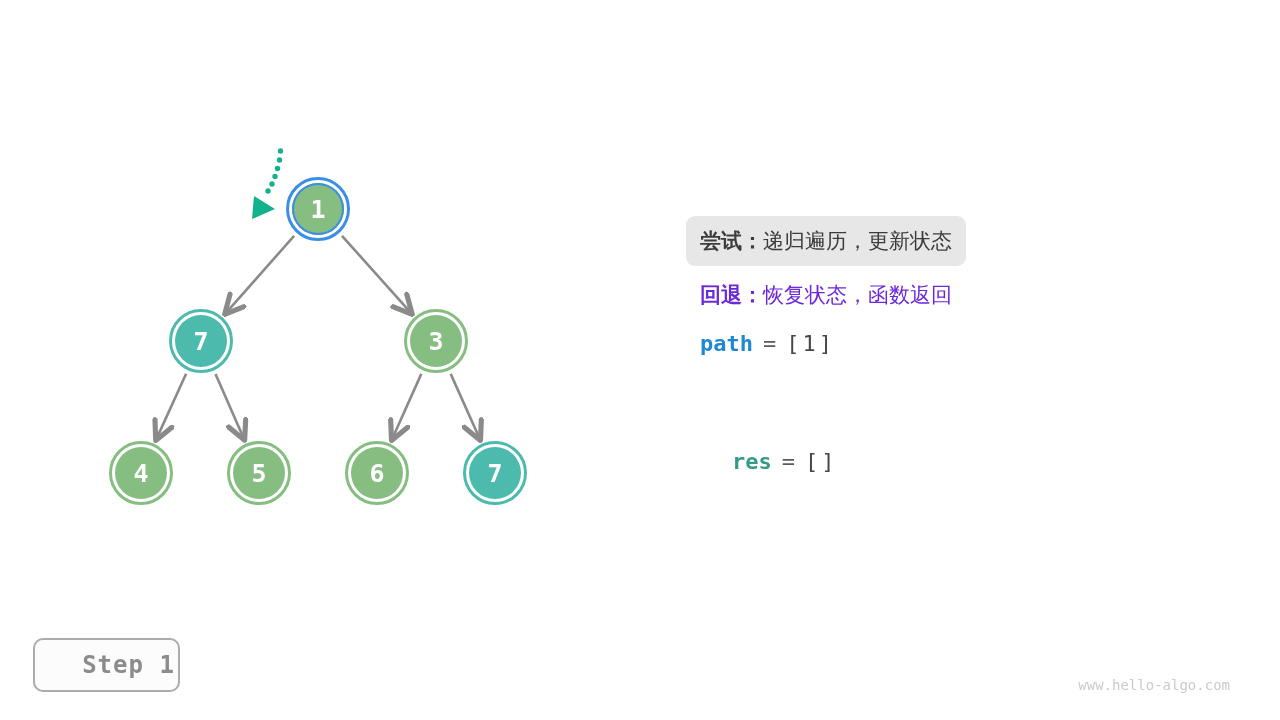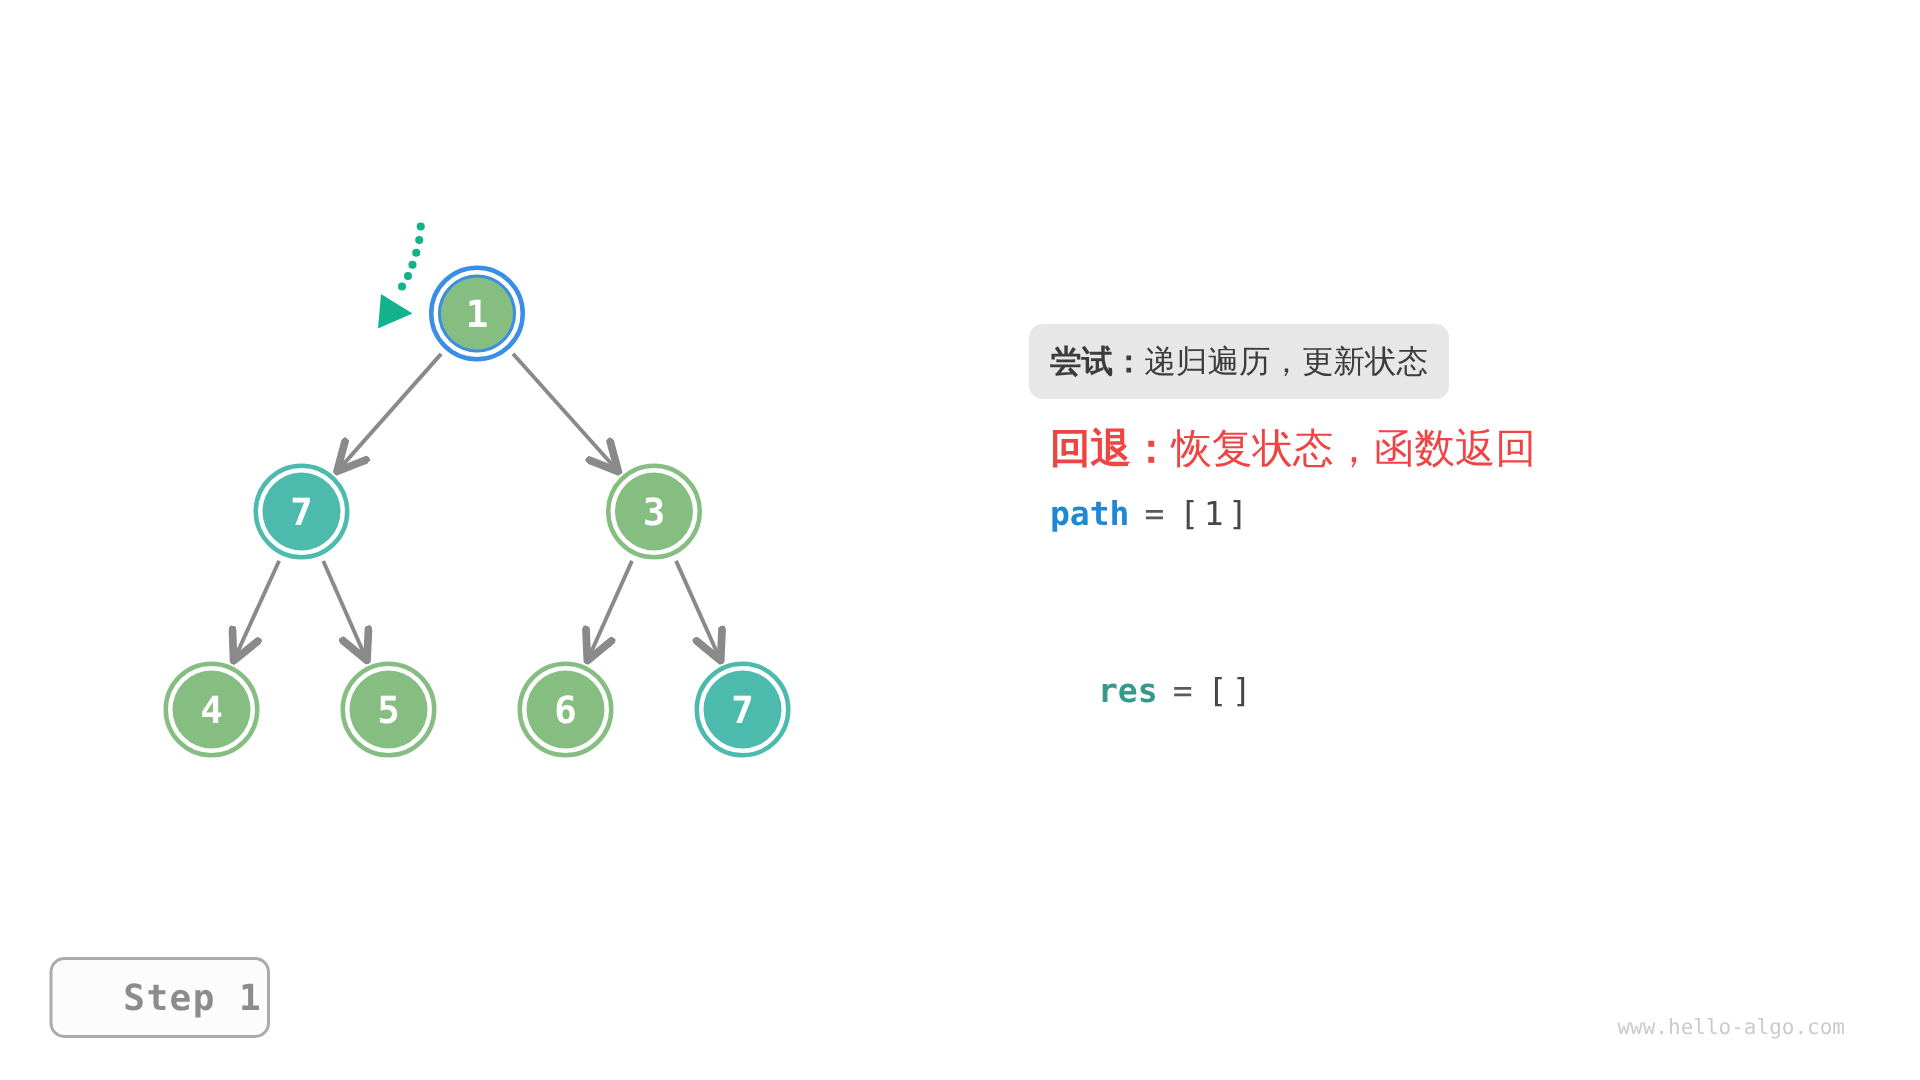--- a/index.html
+++ b/index.html
@@ -53,22 +53,22 @@
     background: #E7E7E7;
     border-radius: 9px;
     font-size: 21px;
     color: #3C3C3C;
     white-space: nowrap;
   }
   .zh-bold { font-weight: 700; }
   .back-line {
     position: absolute;
     left: 700px; top: 281px;
-    font-size: 27px;
-    color: #ef4444;
+    font-size: 21px;
+    color: #6d28d9;
     white-space: nowrap;
   }
   .code-line {
     position: absolute;
     font-family: "DejaVu Sans Mono", monospace;
     font-size: 22px;
     color: #474747;
     white-space: nowrap;
   }
   .path-line { left: 700px; top: 331px; }

